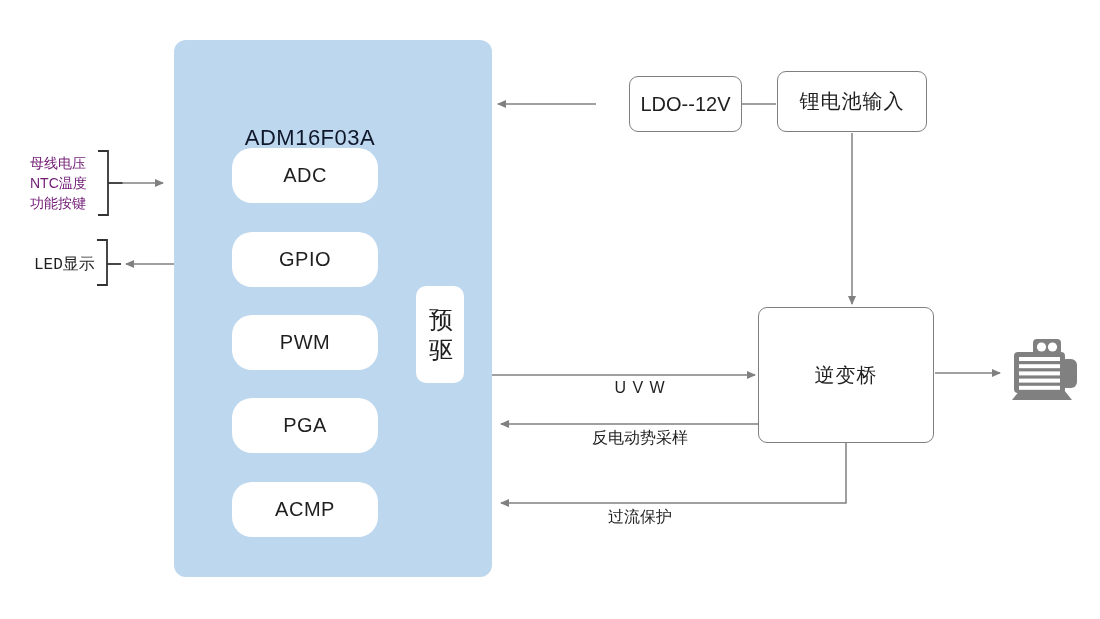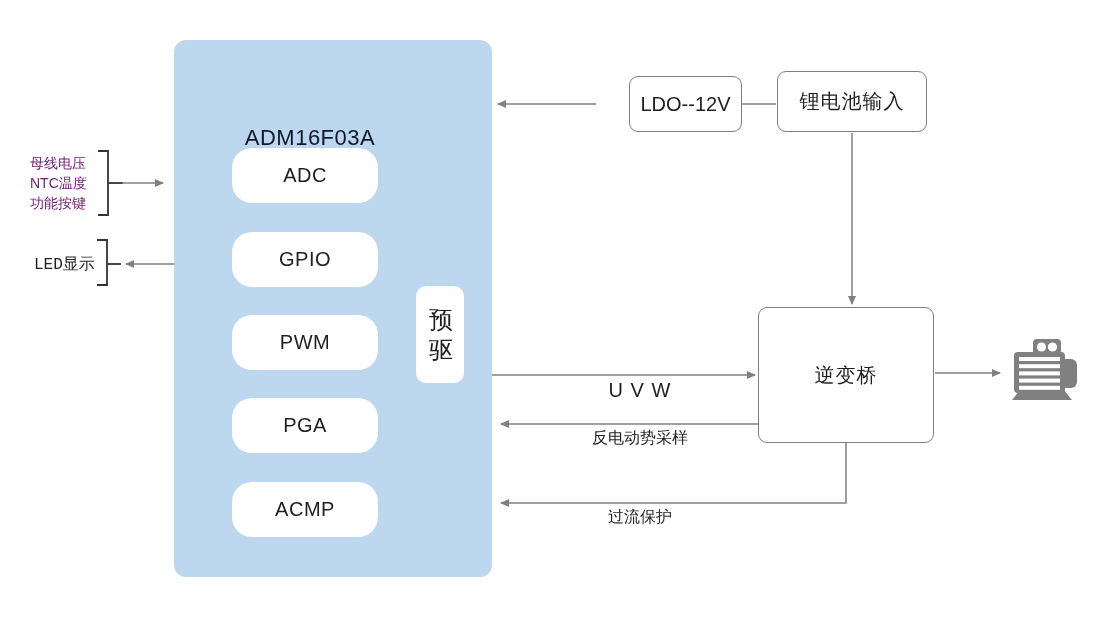--- a/index.html
+++ b/index.html
@@ -52,21 +52,21 @@
 
   
   .sensor-labels{
     position:absolute;left:30px;top:153px;
     font-size:14px;line-height:20px;color:#701a75;
   }
   .led-label{position:absolute;left:34px;top:254px;font-size:16px;color:#1f1f1f;font-family:Liberation Mono, monospace;}
 
   
   .wire-label{position:absolute;text-align:center;color:#1f1f1f;}
-  .uvw-label{left:555px;top:379px;width:170px;font-size:20px;letter-spacing:1px;}
+  .uvw-label{left:555px;top:379px;width:170px;font-size:16px;letter-spacing:1px;}
   .bemf-label{left:545px;top:428px;width:190px;font-size:16px;}
   .ocp-label{left:555px;top:507px;width:170px;font-size:16px;}
 
   .motor{position:absolute;left:1003px;top:336px;width:78px;height:70px;}
 </style>
 </head>
 <body>
 
 <div class="canvas">
 

